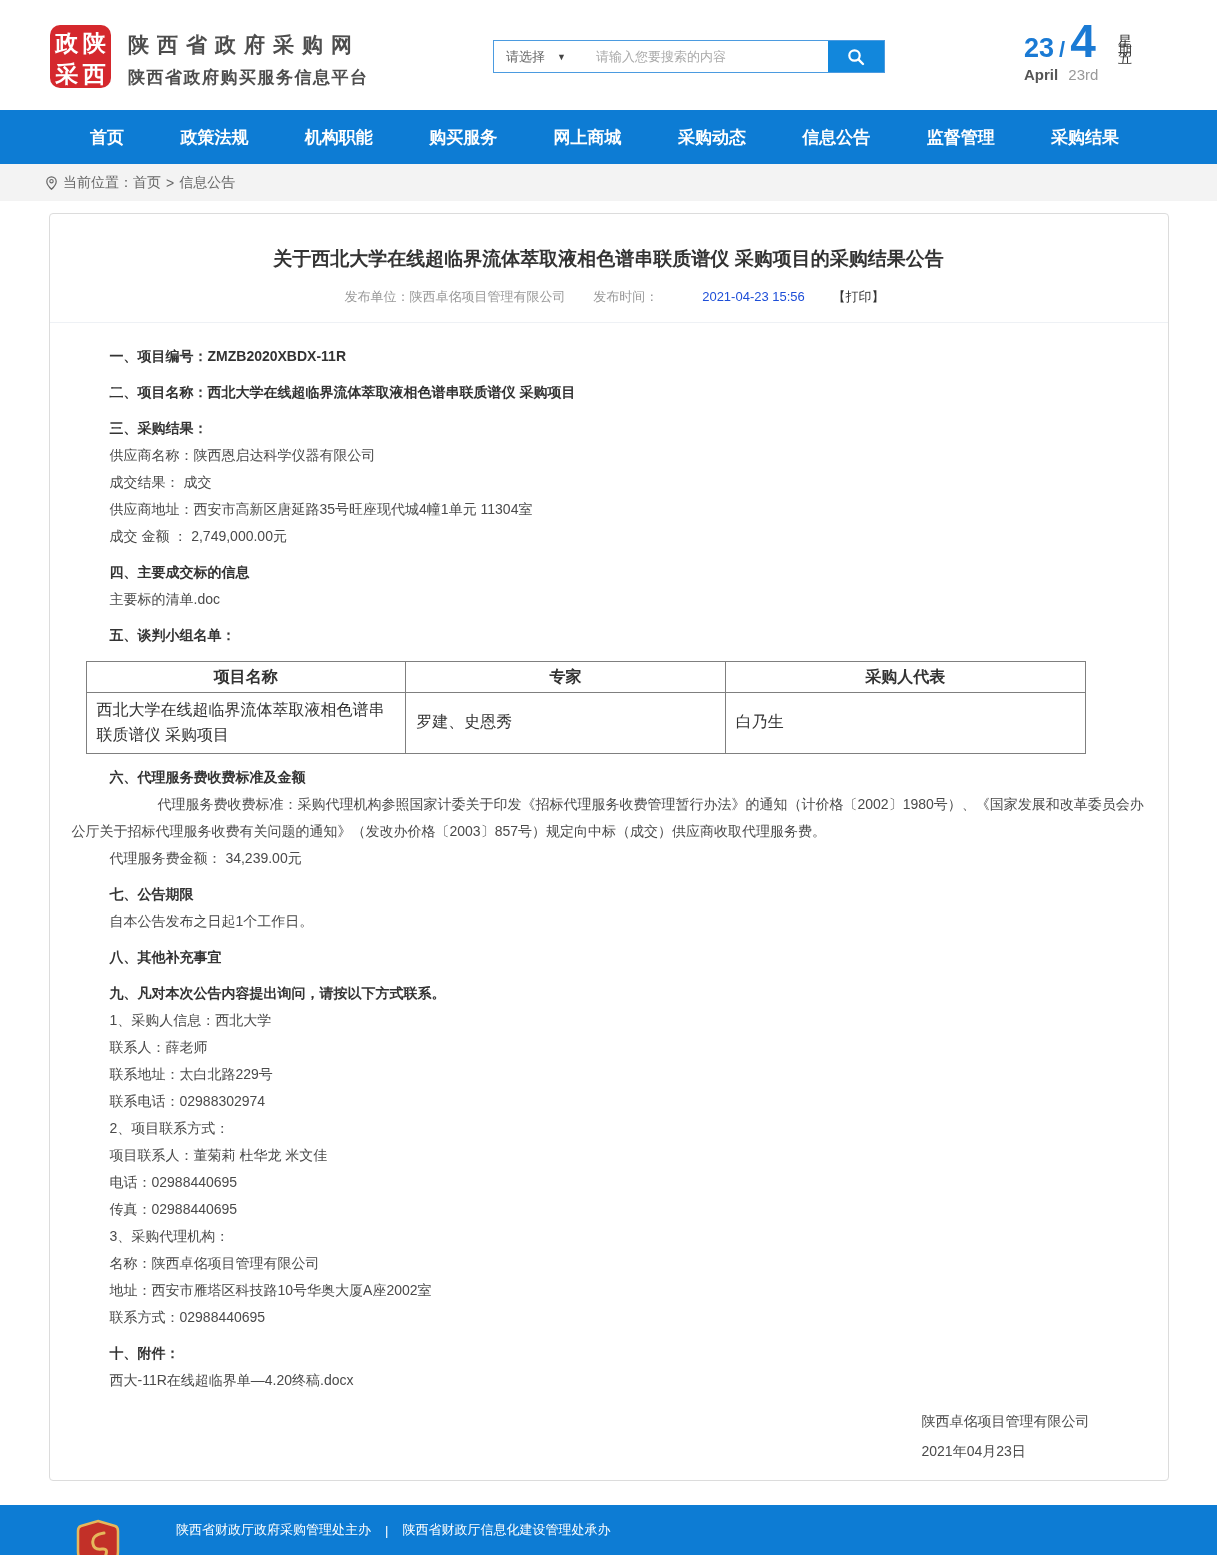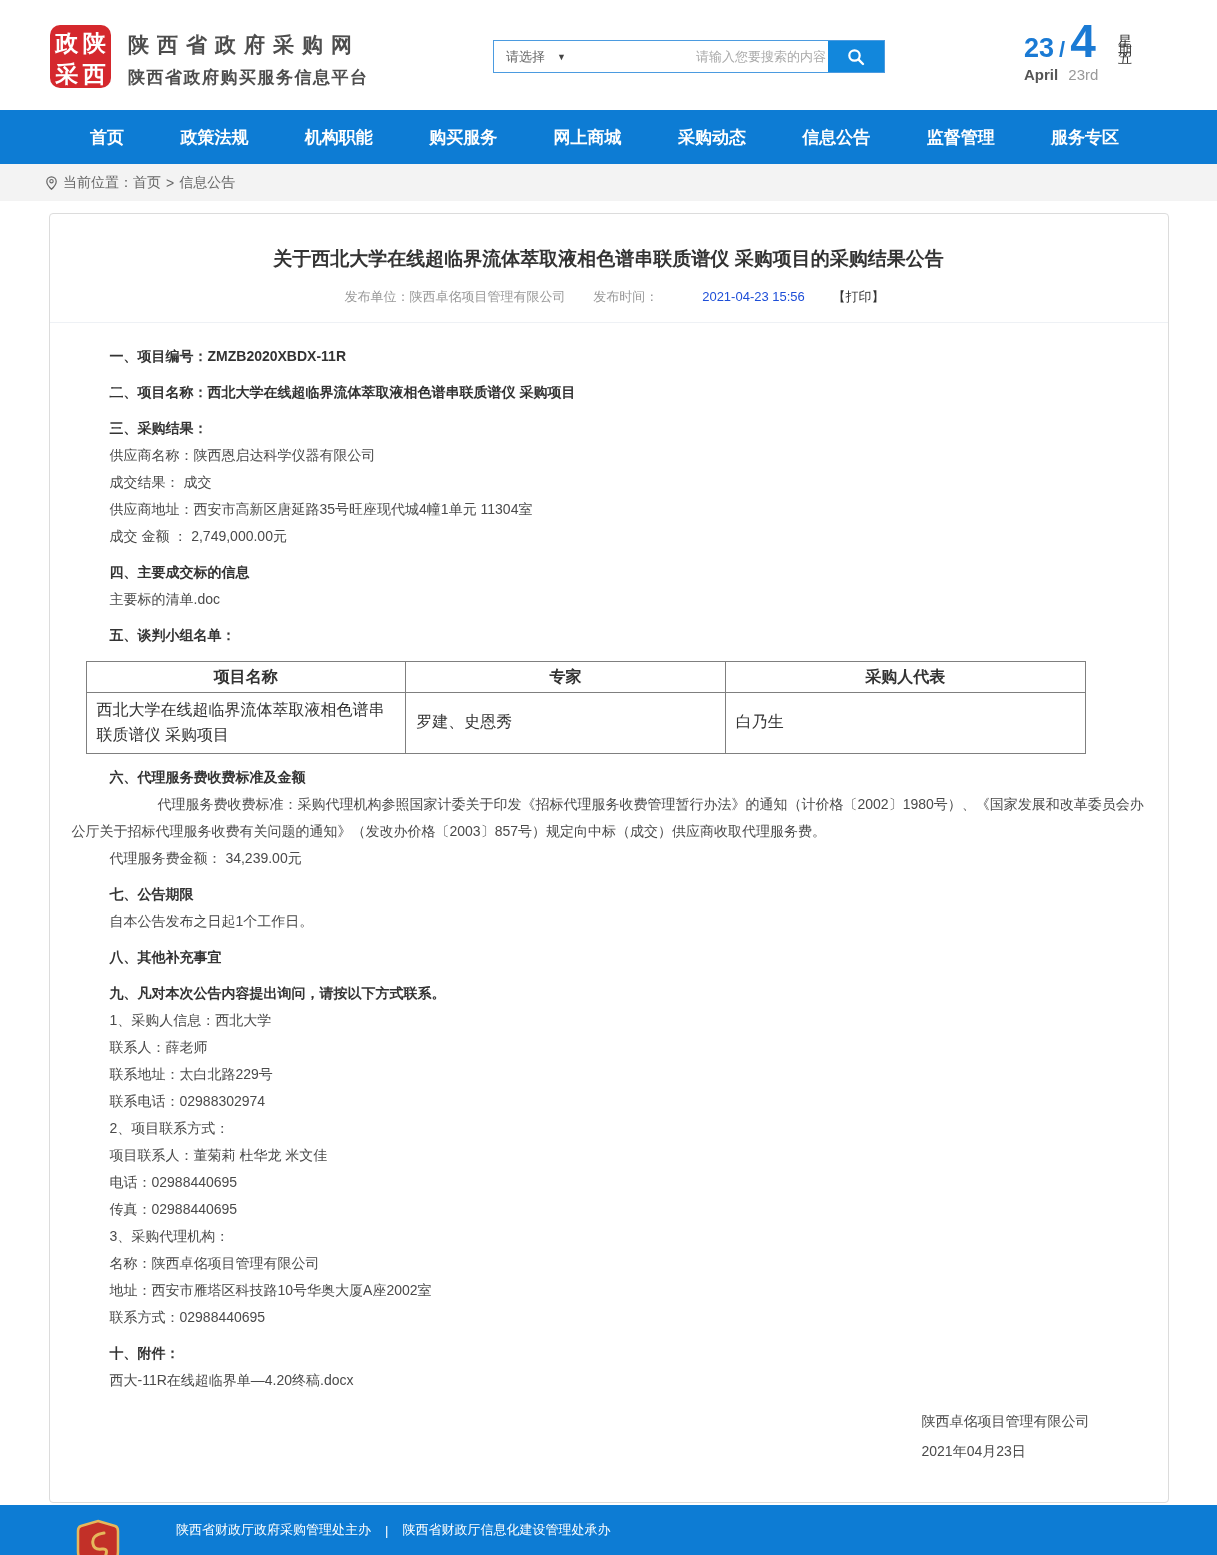--- a/index.html
+++ b/index.html
@@ -22,21 +22,21 @@
   .titles { position:absolute; left:128px; top:31px; }
   .site-title { font-size:21px; font-weight:bold; color:#4d4d4d; letter-spacing:8px; }
   .site-subtitle { font-size:17px; font-weight:bold; color:#4d4d4d; letter-spacing:1.5px; margin-top:7px; }
 
   .search {
     position:absolute; left:493px; top:40px; width:392px; height:33px;
     border:1px solid #4b9be0; display:flex; align-items:stretch; background:#fff;
   }
   .search-select { width:94px; display:flex; align-items:center; padding-left:12px; color:#666; font-size:13px; cursor:pointer;text-align:center; }
   .search-select .caret { margin-left:12px; font-size:9px; color:#444; }
-  .search input { flex:1; border:none; outline:none; font-size:13px; color:#333; padding-left:8px; background:transparent;text-align:right; }
+  .search input { flex:1; border:none; outline:none; font-size:13px; color:#333; padding-left:8px; background:transparent; }
   .search input::placeholder { color:#aaa; }
   .search-btn { width:56px; background:#1287dc; border:none; cursor:pointer; display:flex; align-items:center; justify-content:center; padding:0; }
 
   .datebox { position:absolute; left:1024px; top:18px; display:flex; }
   .d-line { color:#1a7ad4; font-weight:bold; display:flex; align-items:baseline; }
   .d-day { font-size:27px; }
   .d-sep { font-size:22px; margin:0 5px; }
   .d-month { font-size:46px; line-height:1; }
   .d-sub { font-size:15px; margin-top:2px; }
   .d-monthname { font-weight:bold; color:#555; }
@@ -50,21 +50,21 @@
 
   
   .breadcrumb { height:37px; background:#f3f3f3; display:flex; align-items:center; padding-left:46px; font-size:14px; color:#666; }
   .breadcrumb .pin { margin-right:6px; display:flex; }
   .breadcrumb a { color:#666; text-decoration:none; cursor:pointer; }
   .breadcrumb .sep { margin:0 5px; }
 
   
   .card {
     width:1120px; margin:12px auto 0; background:#fff;
-    border:1px solid #dcdcdc; border-radius:4px; padding-bottom:36px;
+    border:1px solid #dcdcdc; border-radius:4px; padding-bottom:14px;
   }
   .a-title { text-align:center; font-size:19px; font-weight:bold; color:#333; margin-top:32px; padding:0 30px; }
   .a-meta { text-align:center; font-size:13px; color:#999; margin-top:16px; padding-bottom:16px; border-bottom:1px solid #eef1f5; }
   .a-meta .part { margin:0 12px; }
   .a-meta .time { color:#1d4ed8;margin-left:44px; }
   .a-meta .print { color:#333; cursor:pointer; margin-left:12px; }
 
   .content { margin-top:20px; font-size:14px; color:#4a4a4a; }
   .content p { margin:0; line-height:27px; padding-left:60px; padding-right:40px; }
   .content p.h { font-weight:bold; color:#333; margin-top:9px; }
@@ -135,21 +135,21 @@
   <nav>
     <div class="nav-inner">
       <a>首页</a>
       <a>政策法规</a>
       <a>机构职能</a>
       <a>购买服务</a>
       <a>网上商城</a>
       <a>采购动态</a>
       <a>信息公告</a>
       <a>监督管理</a>
-      <a>服务专区</a>
+      <a>采购结果</a>
     </div>
   </nav>
 
   <div class="breadcrumb">
     <span class="pin">
       <svg width="11" height="14" viewBox="0 0 11 14">
         <path d="M5.5 0.8 C2.9 0.8 0.8 2.9 0.8 5.4 C0.8 8.8 5.5 13.2 5.5 13.2 C5.5 13.2 10.2 8.8 10.2 5.4 C10.2 2.9 8.1 0.8 5.5 0.8 Z" fill="none" stroke="#666" stroke-width="1.2"></path>
         <circle cx="5.5" cy="5.2" r="1.7" fill="none" stroke="#666" stroke-width="1.1"></circle>
       </svg>
     </span>

